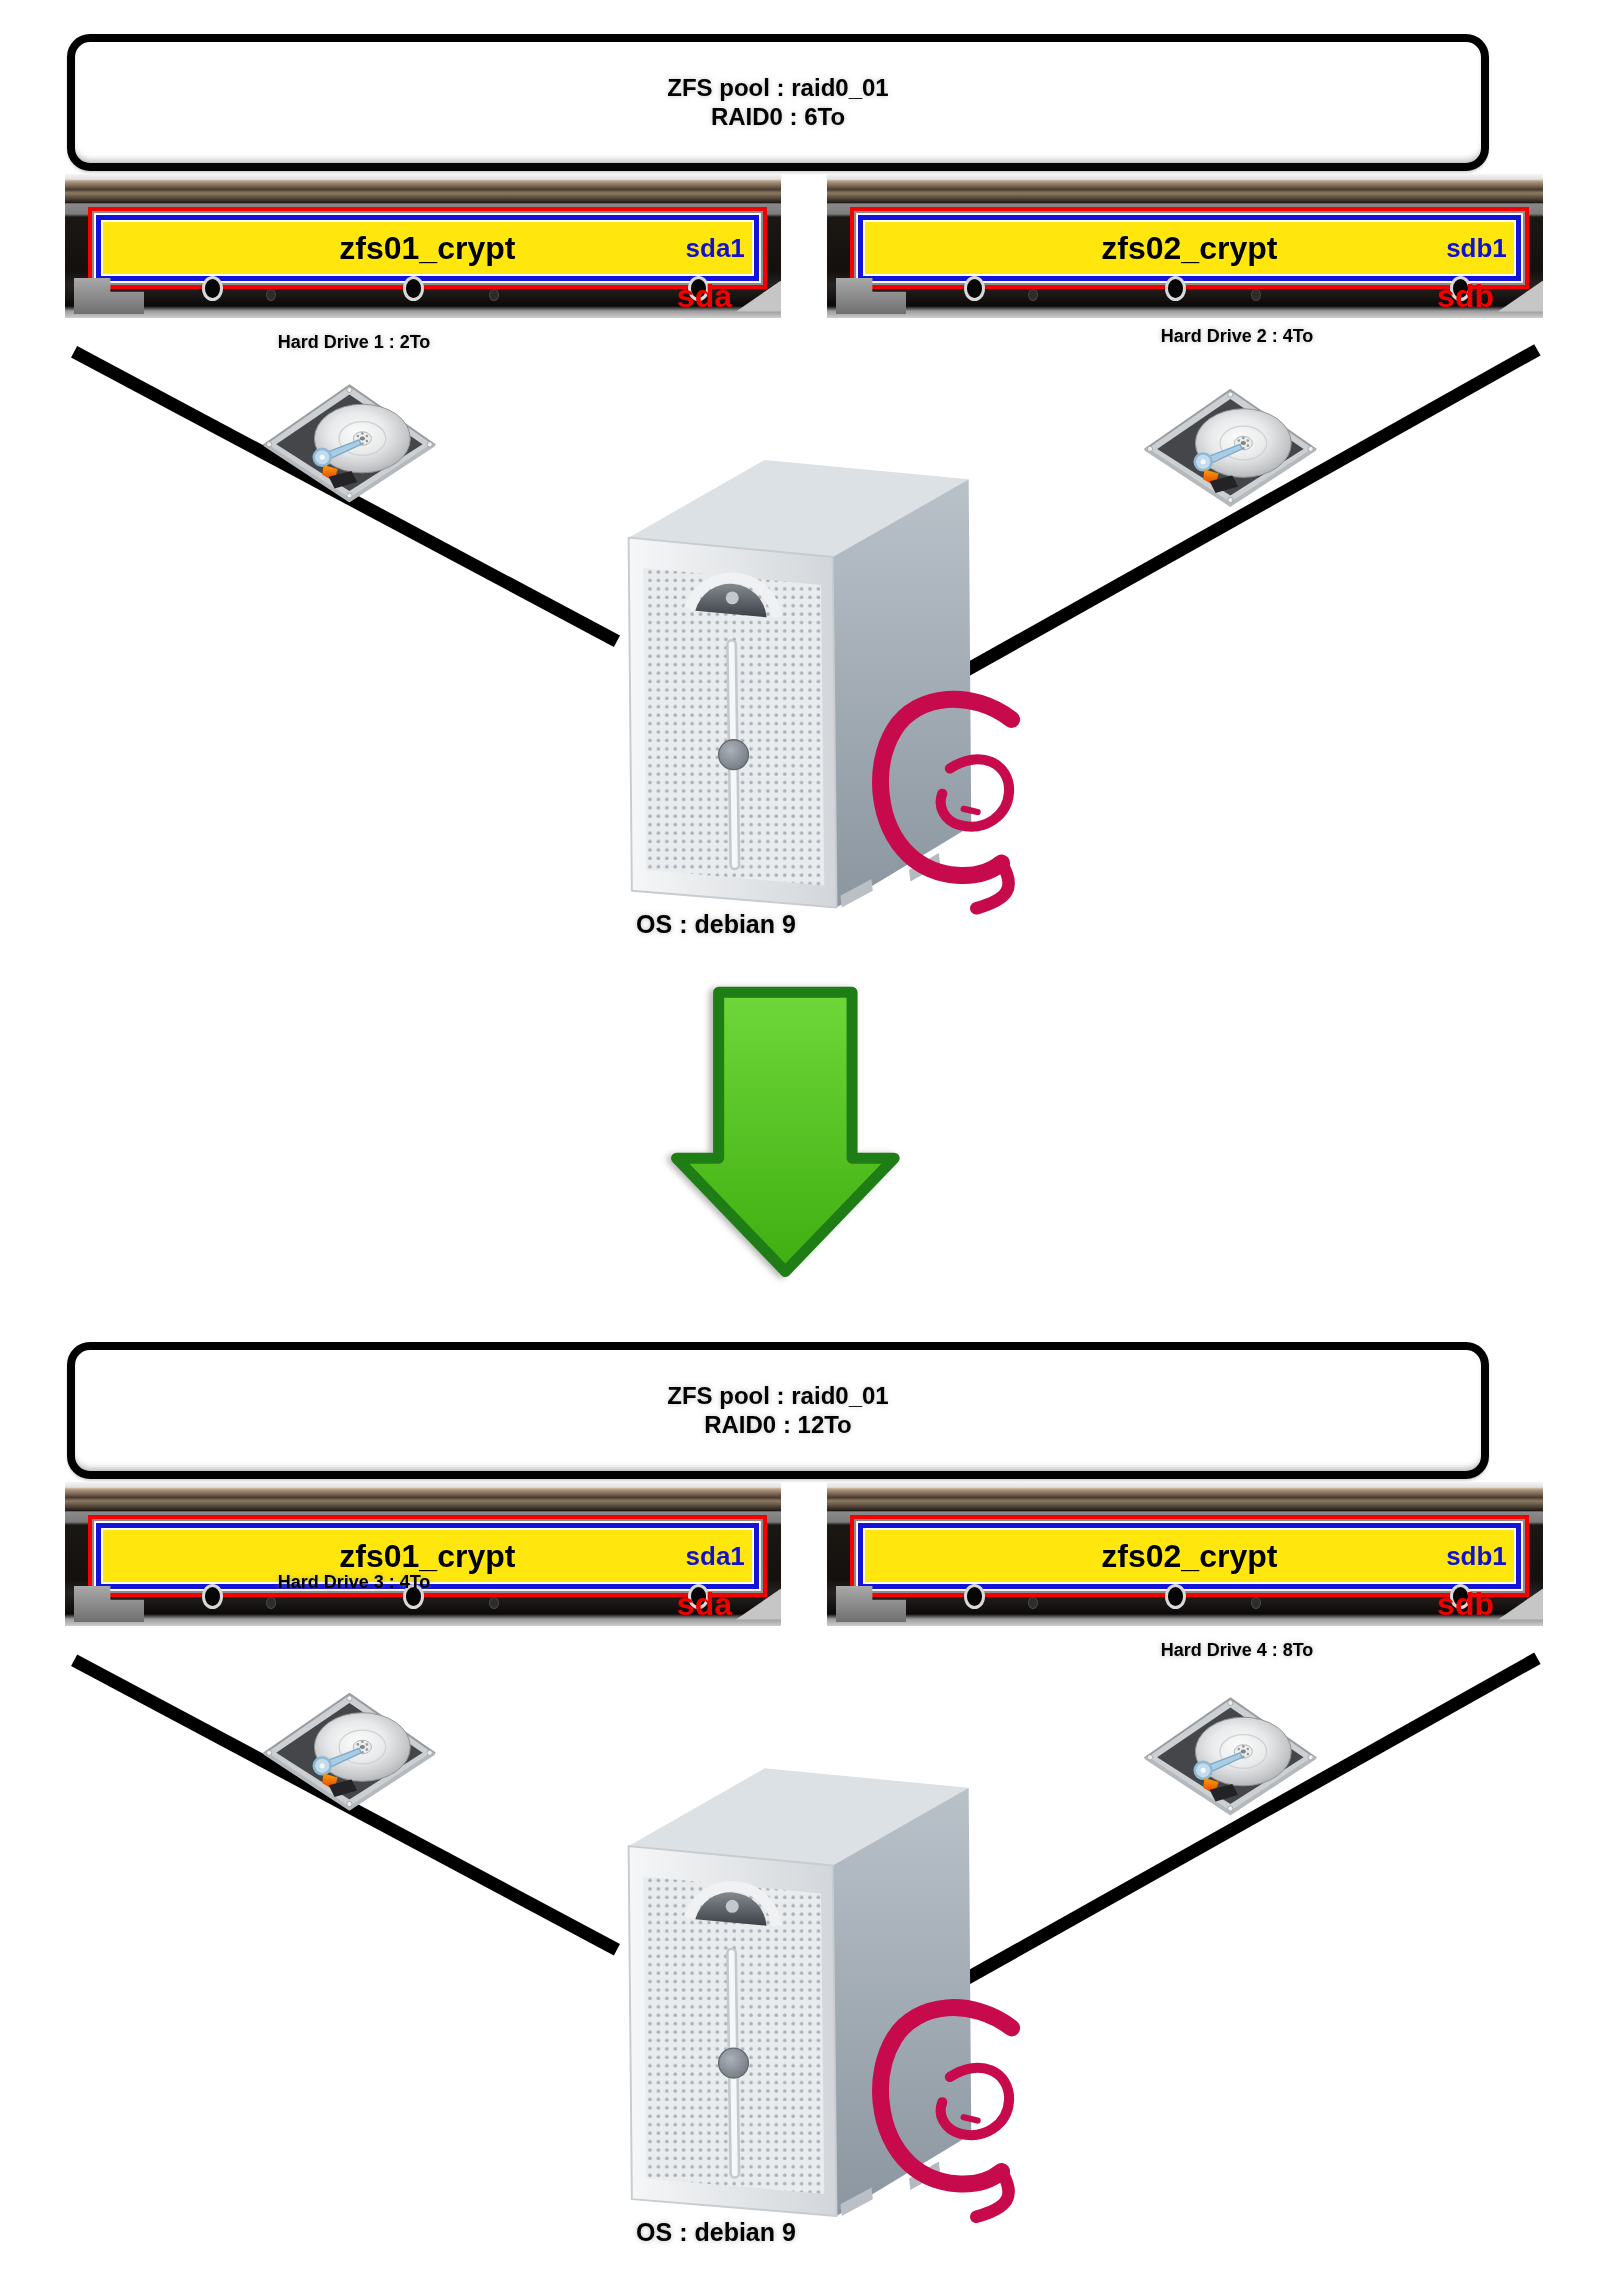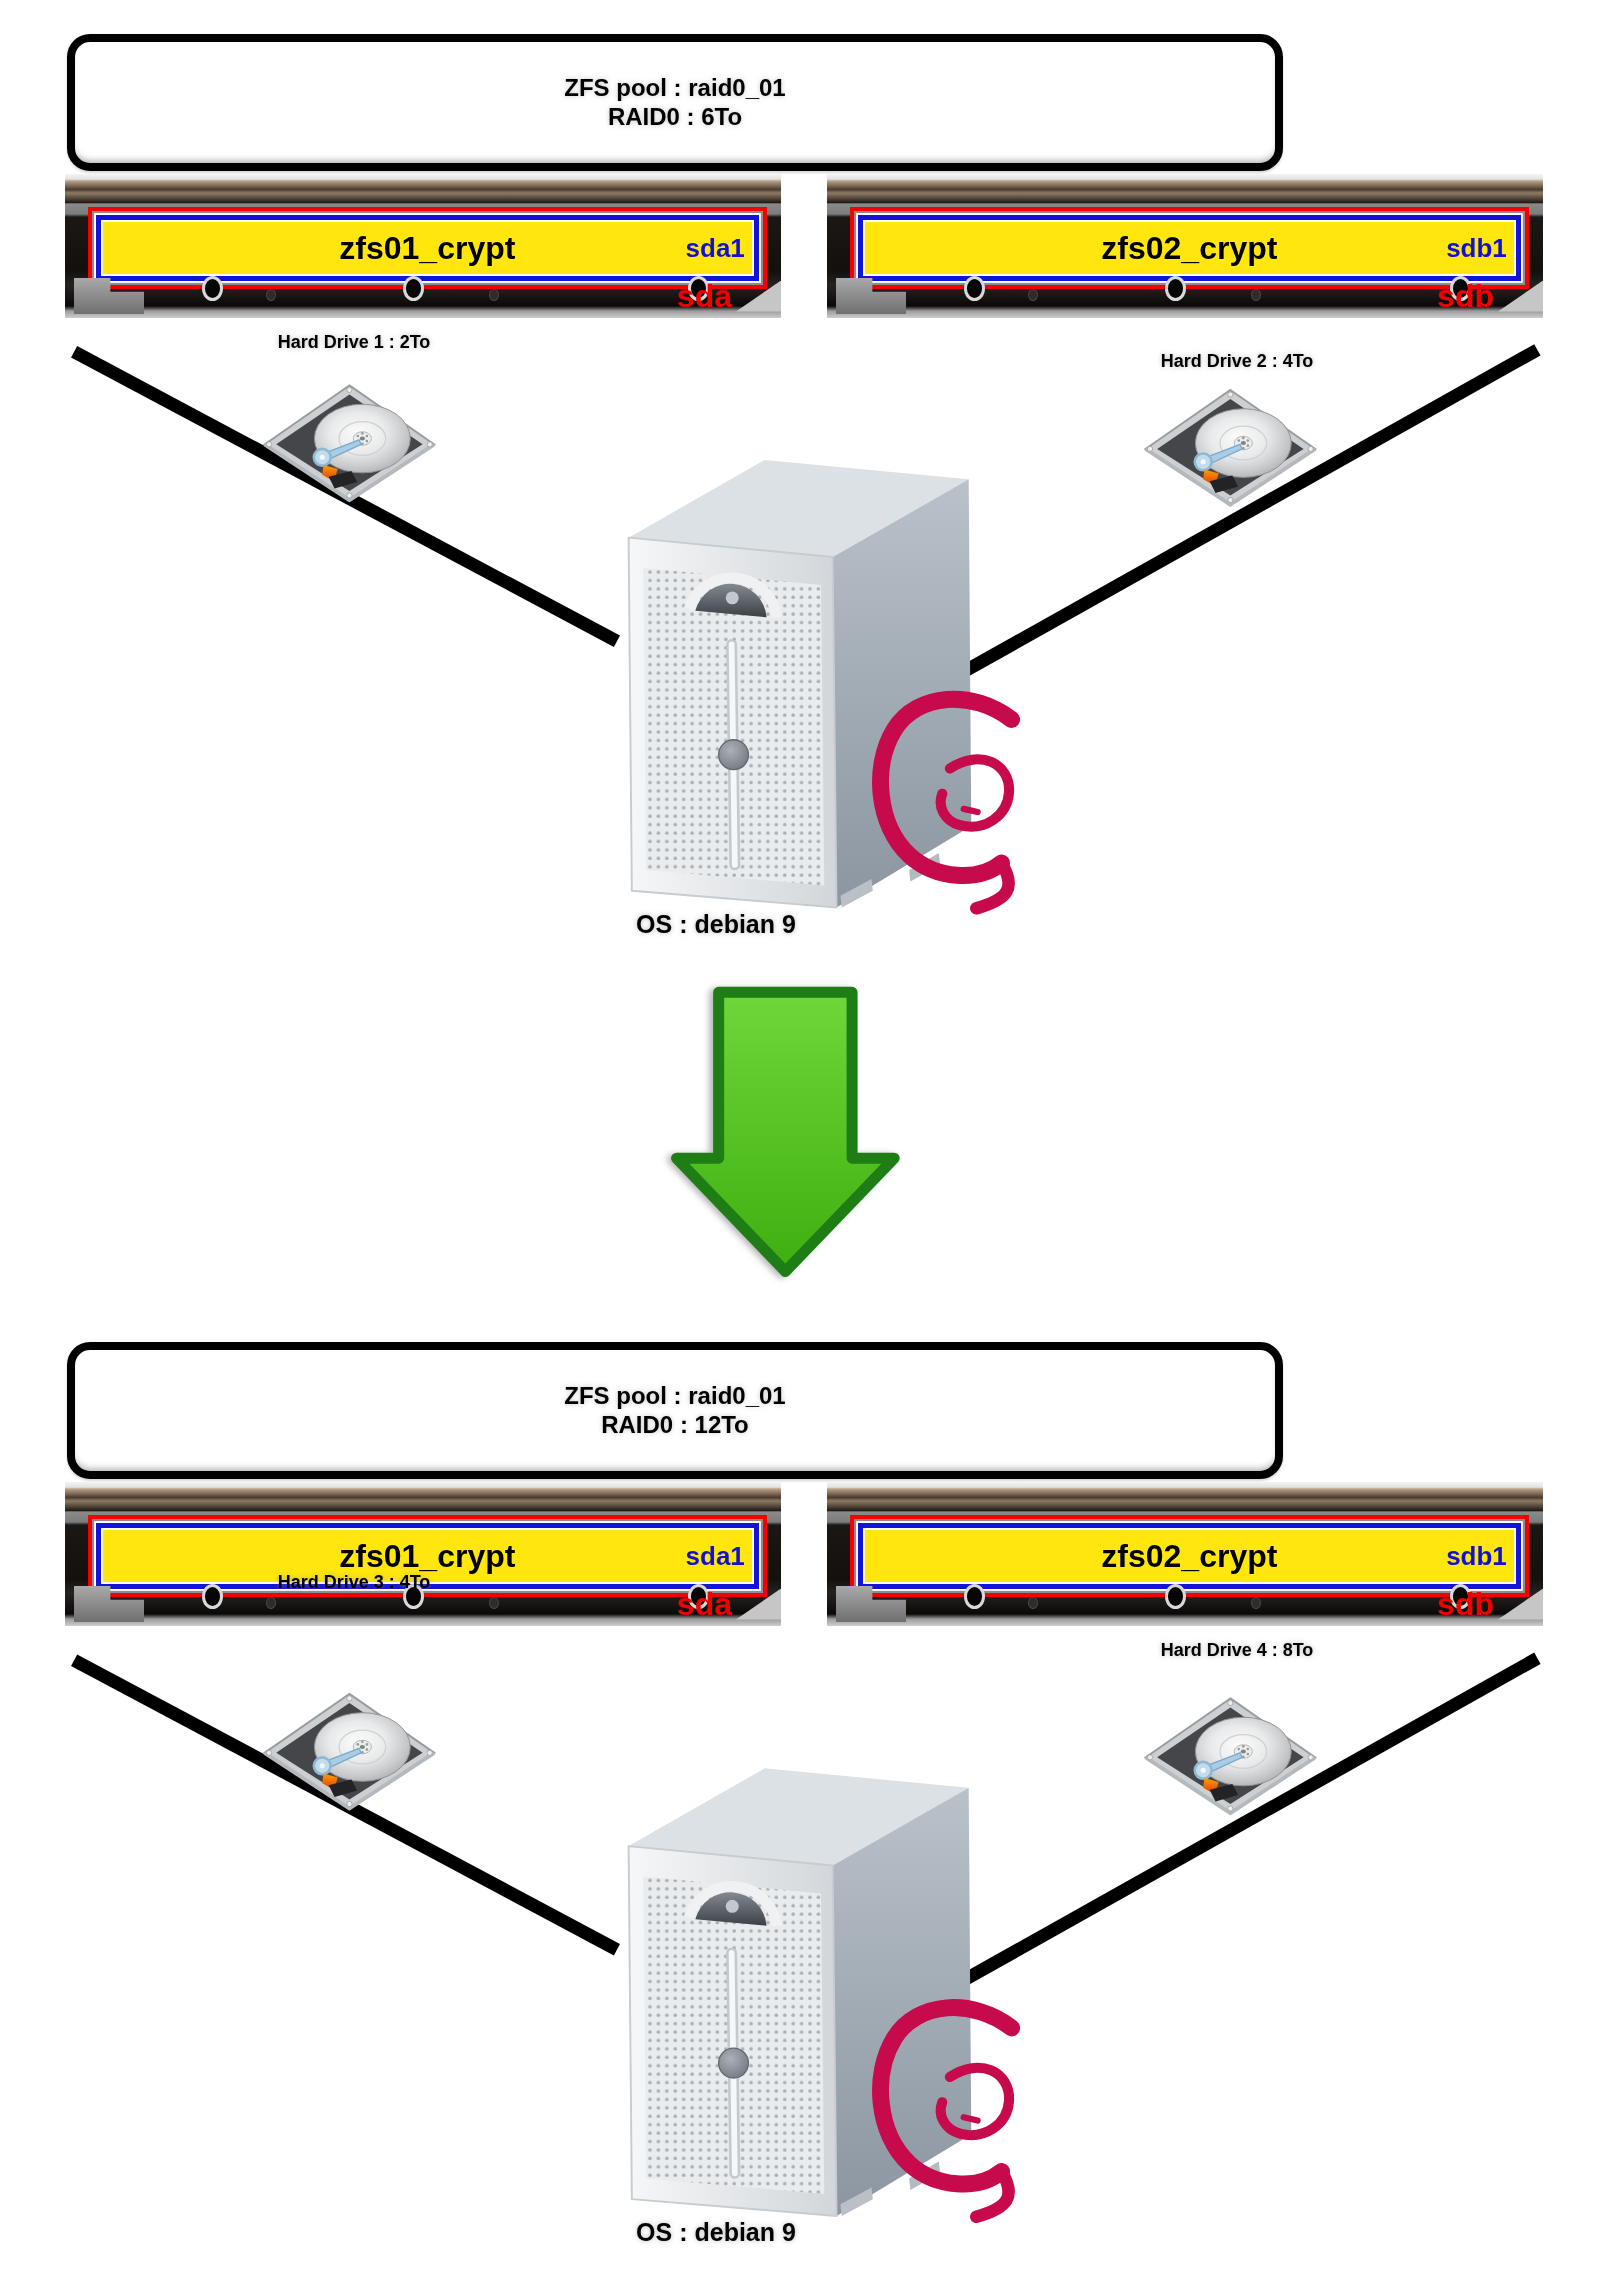--- a/index.html
+++ b/index.html
@@ -1,21 +1,21 @@
 <!DOCTYPE html>
 <html style="font-size:10.4px"><head>
 <meta charset="utf-8">
 <style>
   html,body{margin:0;padding:0;background:#fff;}
   .page{position:relative;width:1607px;height:2295px;background:#fff;overflow:hidden;
         font-family:"Liberation Sans",sans-serif;font-weight:bold;color:#000;}
   svg.diagram{position:absolute;left:0;top:0;}
 
   
-  .poolbox{position:absolute;left:67px;width:1216px;height:137px;box-sizing:border-box;
+  .poolbox{position:absolute;left:67px;width:1422px;height:137px;box-sizing:border-box;
            border:8.4px solid #000;border-radius:23px;background:#fff;
            display:flex;flex-direction:column;align-items:center;justify-content:center;gap:2px;
            font-size:24px;line-height:1.1;
            box-shadow:inset 0 -5.8px 6.5px -3.2px rgba(120,120,120,.55), 0 1.9px 2.6px rgba(150,150,150,.4);}
   .poolbox span{text-shadow:0 0 5.8px rgba(150,150,150,.55);}
 
   
   .drive{position:absolute;width:716px;height:144px;
          background:linear-gradient(180deg,
            #f4f4f4 0px,#e2e2e2 5.2px,
@@ -191,21 +191,21 @@
     <i class="hole big" style="left:338px"></i>
     <i class="hole big" style="left:623px"></i>
     <i class="hole small" style="left:201px"></i>
     <i class="hole small" style="left:424px"></i>
     <div class="bracket"></div>
     <div class="corner"></div>
     <div class="devlabel" style="color:#f10000">sdb</div>
   </div>
 
   <div class="caption" style="left:354px;top:332px;">Hard Drive 1 : 2To</div>
-  <div class="caption" style="left:1237px;top:351px;">Hard Drive 2 : 4To</div>
+  <div class="caption" style="left:1237px;top:326px;">Hard Drive 2 : 4To</div>
   <div class="oslabel" style="left:716px;top:910px;">OS : debian 9</div>
 
   <div class="poolbox" style="top:1342px;">
     <span>ZFS pool : raid0_01</span>
     <span>RAID0 : 12To</span>
   </div>
 
   <div class="drive" style="left:65px;top:1482px;">
     <div class="overlay">
       <div class="inner">

